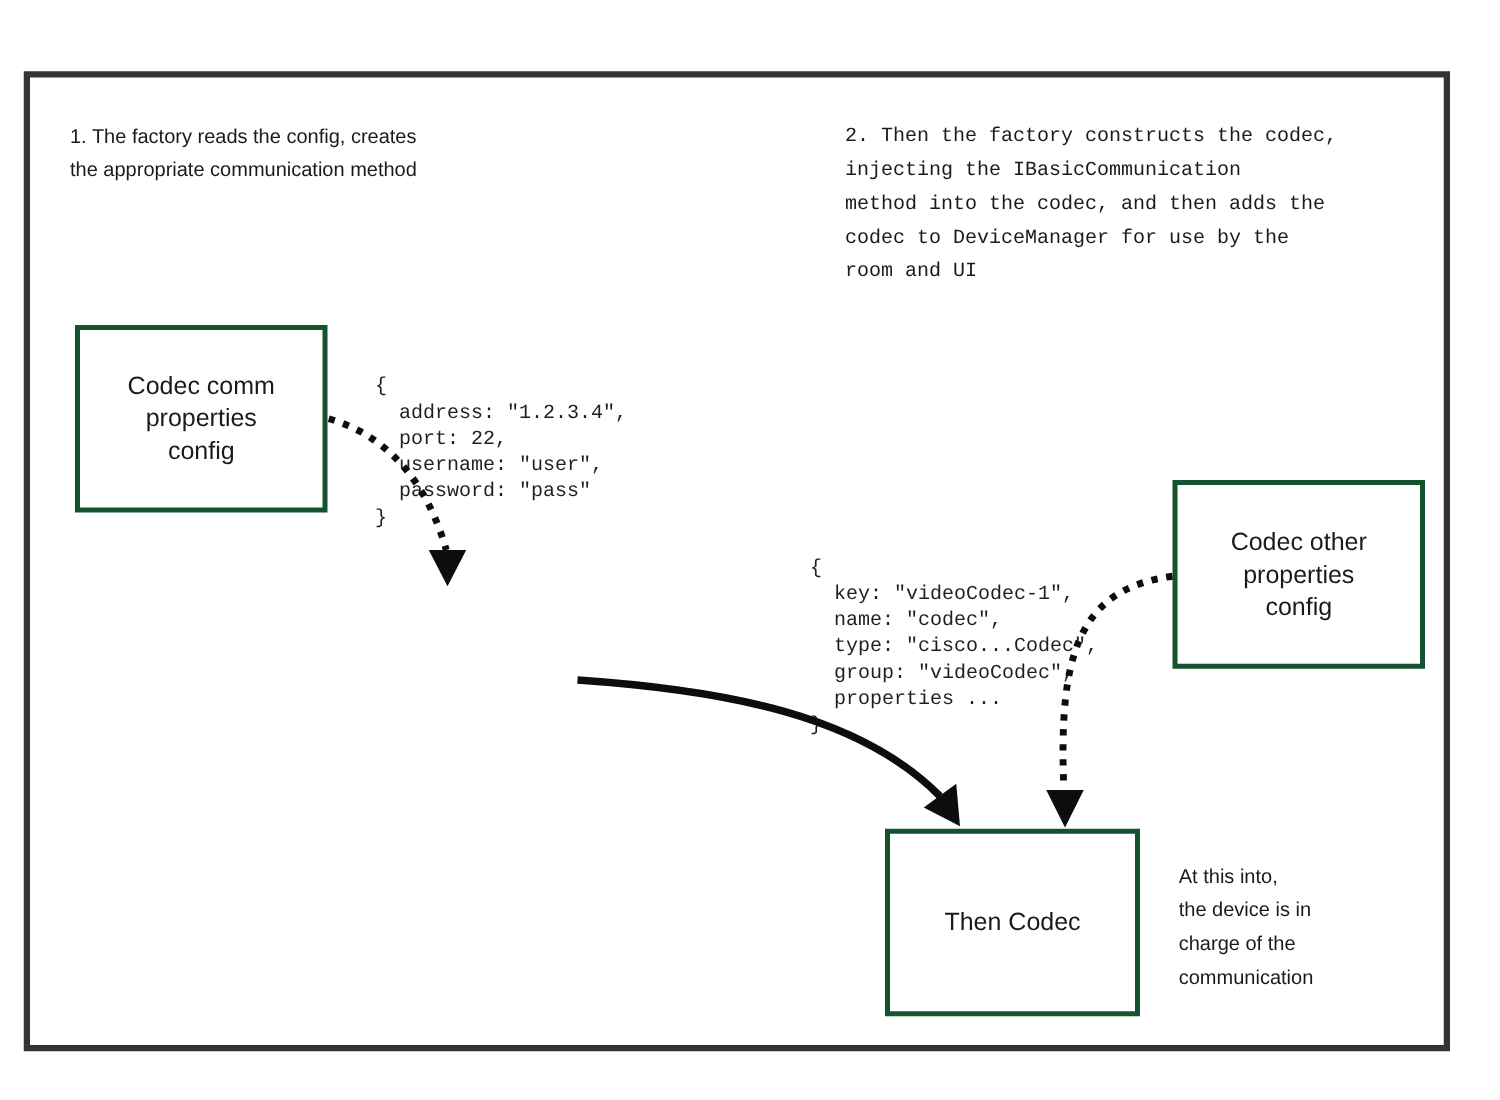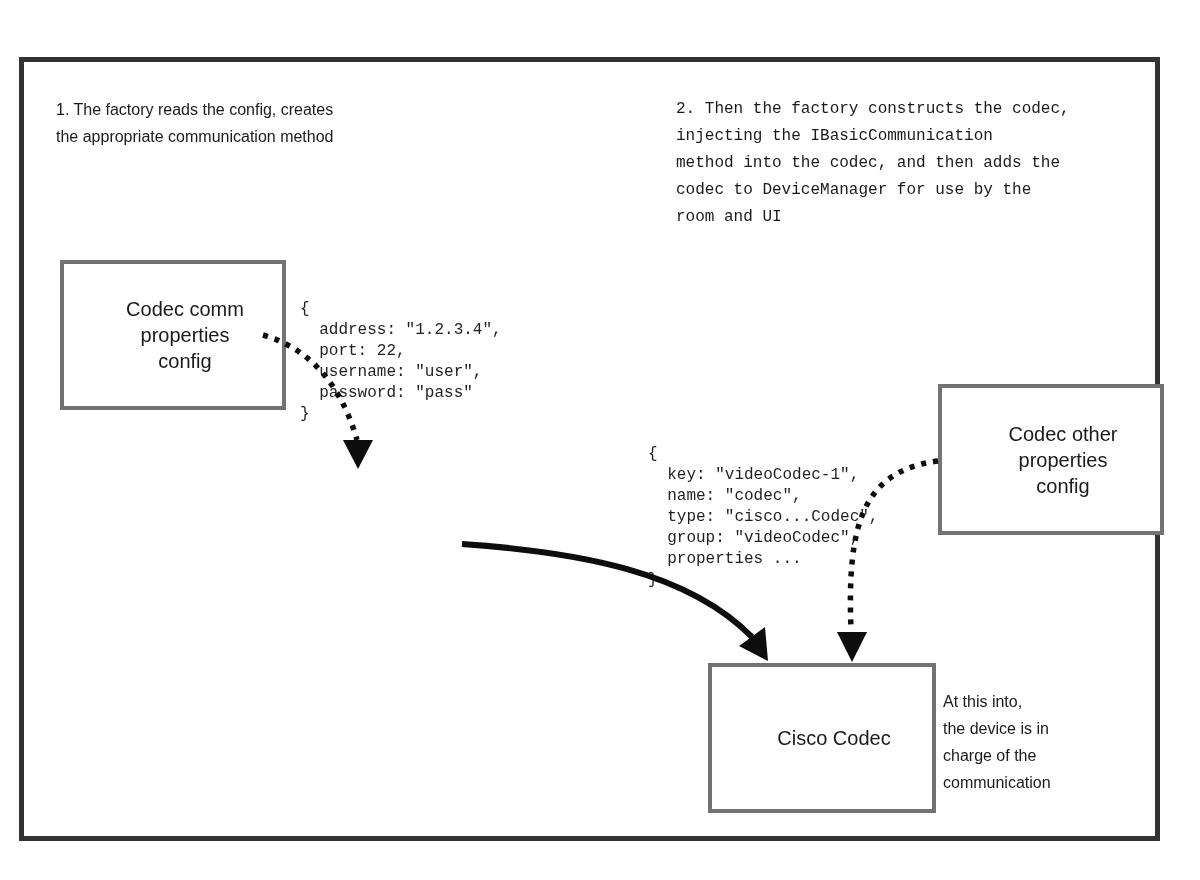--- a/index.html
+++ b/index.html
@@ -23,31 +23,30 @@
     font-size:16px;
     line-height:27px;
     white-space:pre-line;
     color:#1a1a1a;
   }
   #note-step-1{left:56px;top:96px;}
   #note-step-2{left:676px;top:96px;font-family:Liberation Mono, monospace;}
   #note-closing{left:943px;top:688px;}
   .box{
     position:absolute;
-    border:4px solid #737373;
+    border:4px solid #14532d;
     background:#ffffff;
     display:flex;
     align-items:center;
     justify-content:center;
     text-align:center;
     font-size:20px;
     line-height:26px;
     white-space:pre-line;
     z-index:2;
-    padding-left:24px;
   }
   #box-codec-comm-config{left:60px;top:260px;width:194px;height:142px;}
   #box-ssh-client{left:260px;top:470px;width:192px;height:142px;}
   #box-codec-other-config{left:938px;top:384px;width:194px;height:143px;}
   #box-cisco-codec{left:708px;top:663px;width:196px;height:142px;}
   .code{
     position:absolute;
     margin:0;
     font-family:"Liberation Mono", monospace;
     font-size:16px;
@@ -108,21 +107,21 @@
   </div>
 
 
   <div class="box" id="box-codec-other-config">
     <span>Codec other
 properties
 config</span>
   </div>
 
   <div class="box" id="box-cisco-codec">
-    <span>Cisco Codec</span>
+    <span>Then Codec</span>
   </div>
 
   <svg id="arrow-layer" viewBox="0 0 1200 880" xmlns="http://www.w3.org/2000/svg">
 
     <g>
       <path d="M 263 335 C 316 350, 344 394, 357 440" fill="none" stroke="#0d0d0d" stroke-width="5.5" stroke-dasharray="5 7" stroke-linecap="butt"></path>
       <polygon points="358,469 343,440 373,440" fill="#0d0d0d"></polygon>
     </g>
 
     <g>

